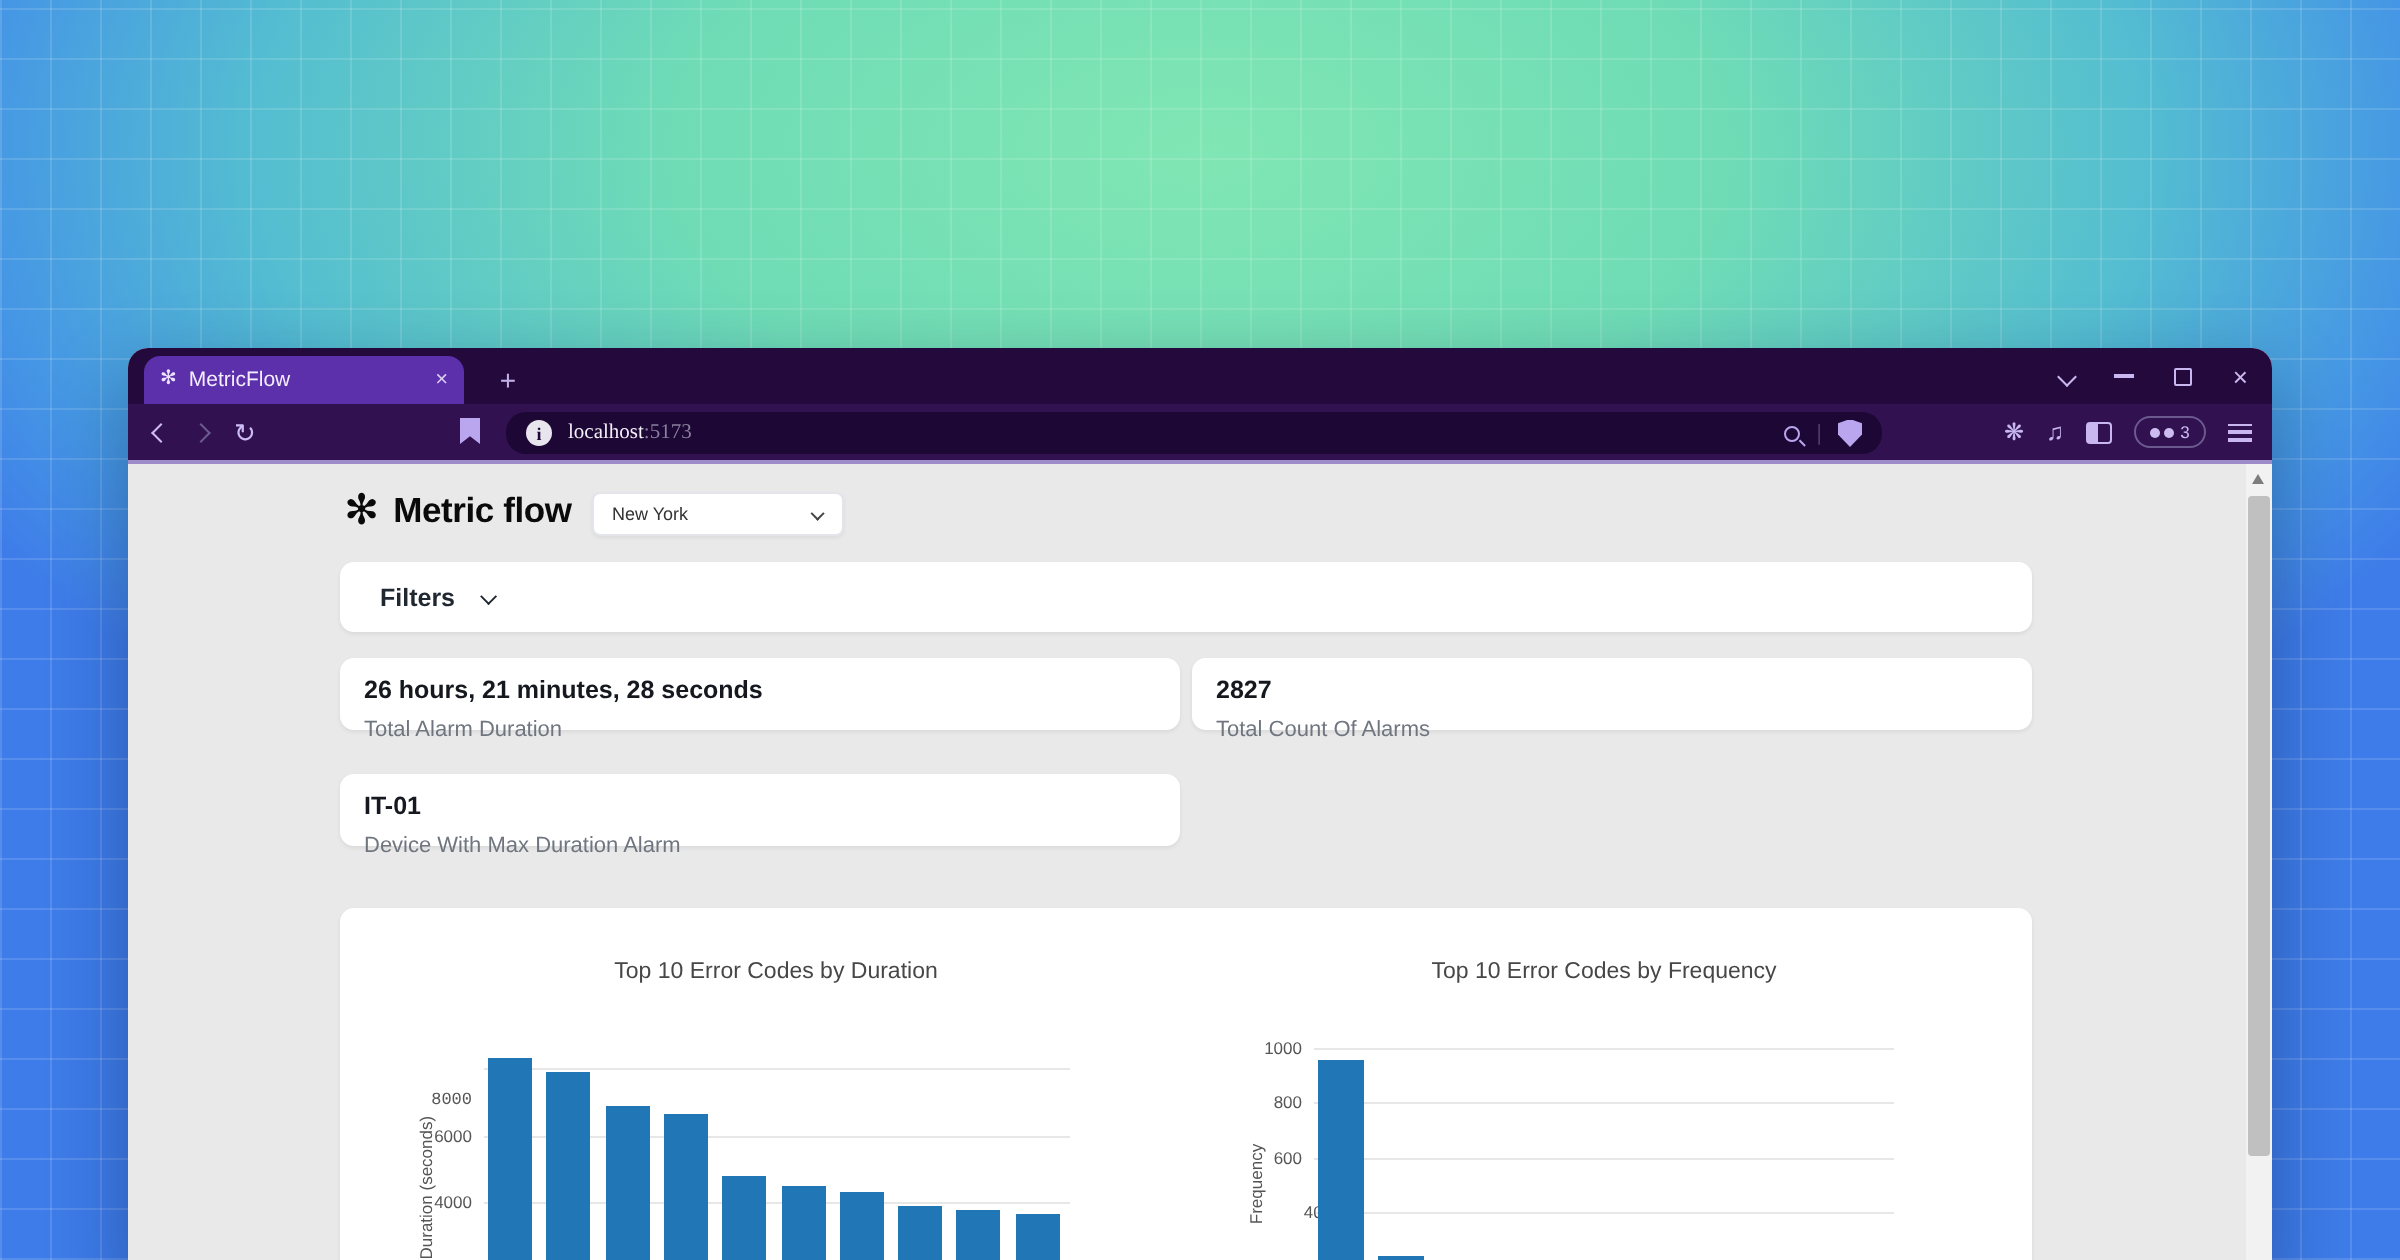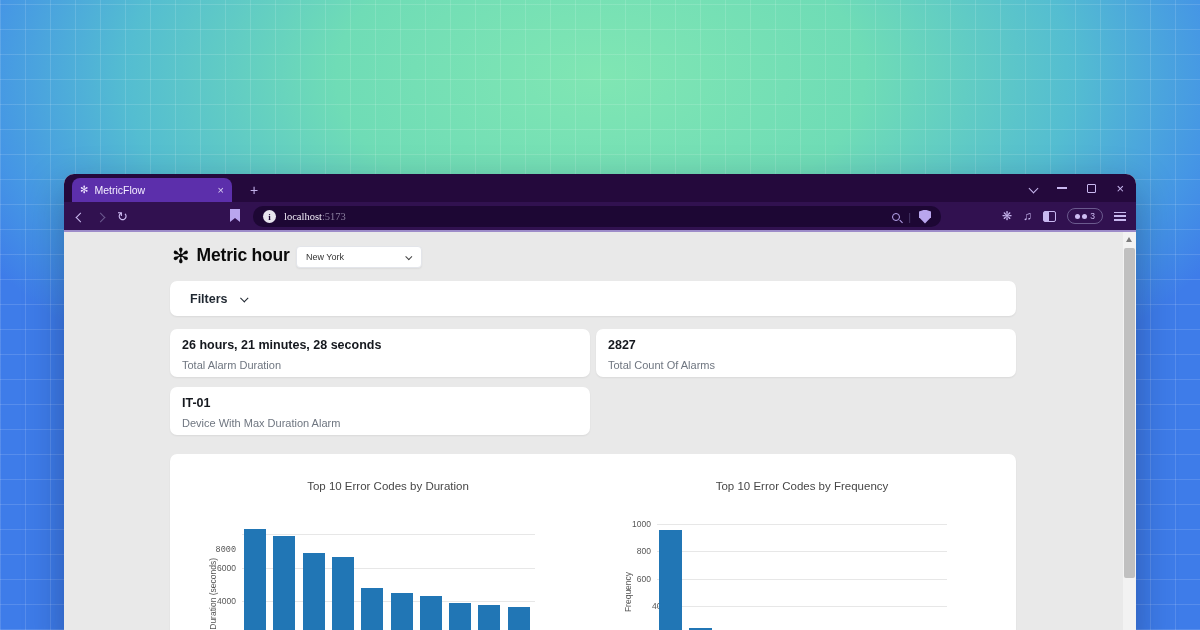--- a/index.html
+++ b/index.html
@@ -97,21 +97,21 @@
     border:1px solid #e3e5ea; border-radius:4px; box-shadow:0 1px 2px rgba(0,0,0,0.06);
     display:flex; align-items:center; padding:0 9px; font-size:9px; color:#333;
   }
   .sel-chev{ margin-left:auto; width:5px; height:5px; border-left:1.3px solid #444; border-bottom:1.3px solid #444; transform:rotate(-45deg) translateY(-1px); }
 
   .card{ background:#fff; border-radius:7px; box-shadow:0 1px 2px rgba(0,0,0,0.07); position:absolute; }
   .filters{ left:0; top:49px; width:846px; height:35px; display:flex; align-items:center; padding-left:20px; }
   .filters-label{ font-size:12.5px; font-weight:700; color:#1f2730; }
   .filters .sel-chev{ margin-left:14px; width:6px; height:6px; border-color:#1f2730; }
 
-  .stat{ width:420px; height:48px; }
+  .stat{ width:420px; height:36px; }
   .stat .v{ position:absolute; left:12px; top:9px; font-size:12.5px; font-weight:700; color:#15181e; }
   .stat .l{ position:absolute; left:12px; top:30px; font-size:11px; color:#6f7680; }
   .s0{ left:0;   top:97px; }  .s1{ left:426px; top:97px; }
   .s2{ left:0;   top:155px;padding-left:12px; } .s3{ left:426px; top:155px; }
 
   .charts{ left:0; top:222px; width:846px; height:300px; }
   .chart-title{ position:absolute; transform:translateX(-50%); font-size:11.5px; color:#474747; white-space:nowrap; }
   .ylab{ position:absolute; transform:translate(-50%,-50%) rotate(-90deg); font-size:8.5px; color:#555; white-space:nowrap; }
   .grid{ position:absolute; height:1px; background:#e7e7e7; }
   .tick{ position:absolute; width:34px; text-align:right; font-size:8.5px; color:#565656; transform:translateY(-50%); }
@@ -176,21 +176,21 @@
             <i></i>
           </span>
       </div>
     </div>
 
     <div class="content">
       <div class="dash">
 
         <div class="dash-header">
           <span class="brand-ic">✻</span>
-          <span class="brand">Metric hour</span>
+          <span class="brand">Metric flow</span>
         </div>
         <div class="region-select">
           <span>New York</span>
           <i class="sel-chev"></i>
         </div>
 
         <div class="card filters">
           <span class="filters-label">Filters</span>
           <i class="sel-chev"></i>
         </div>

